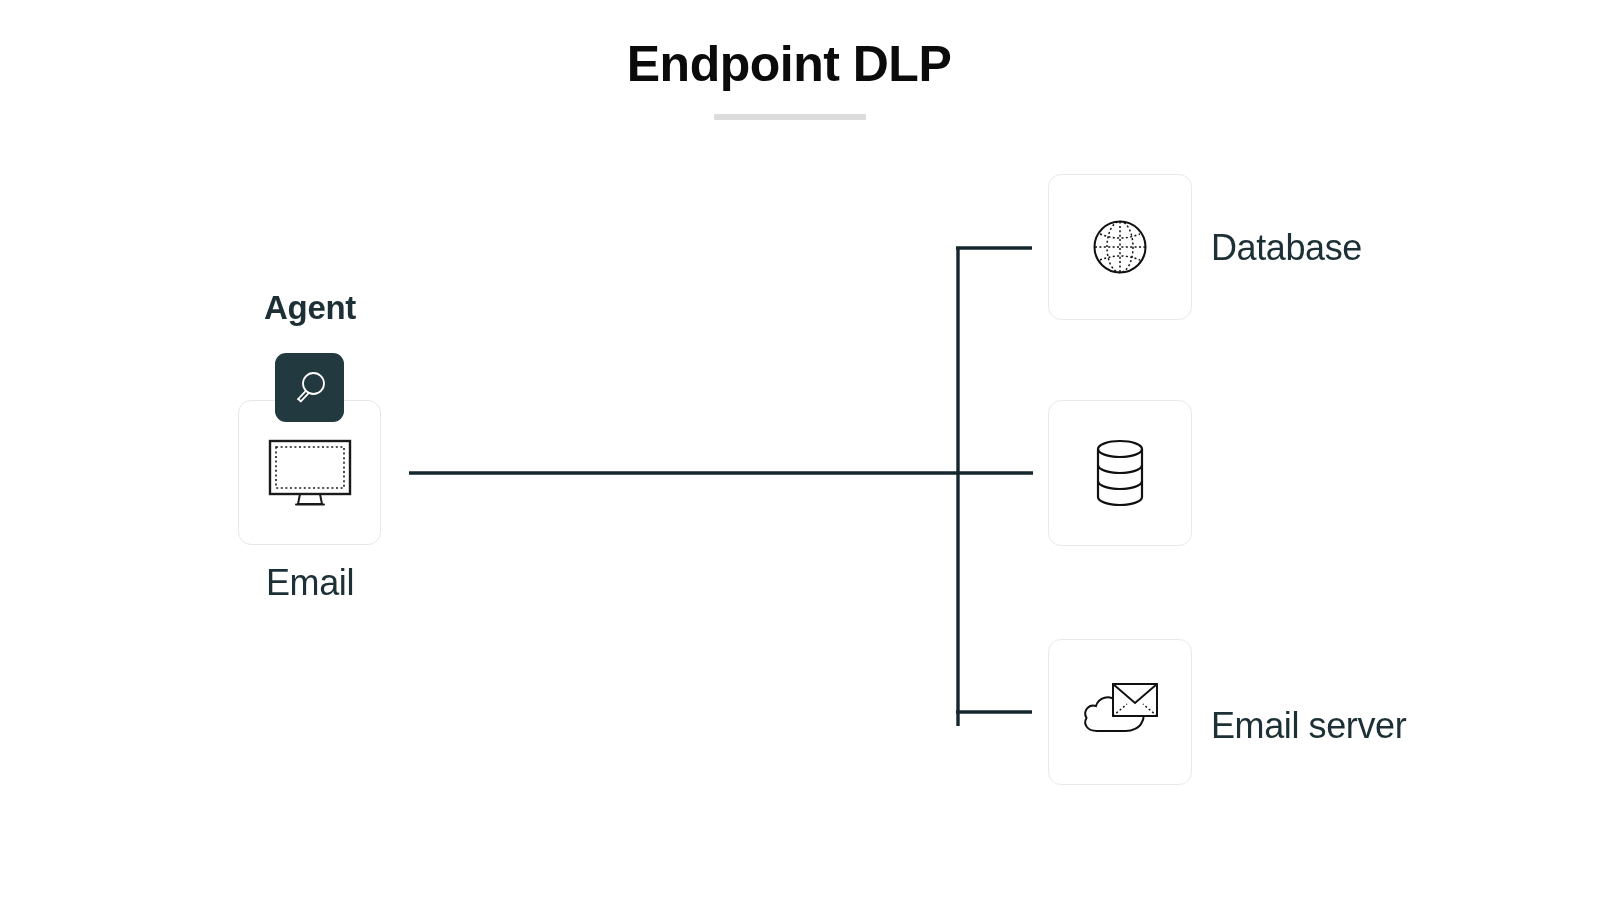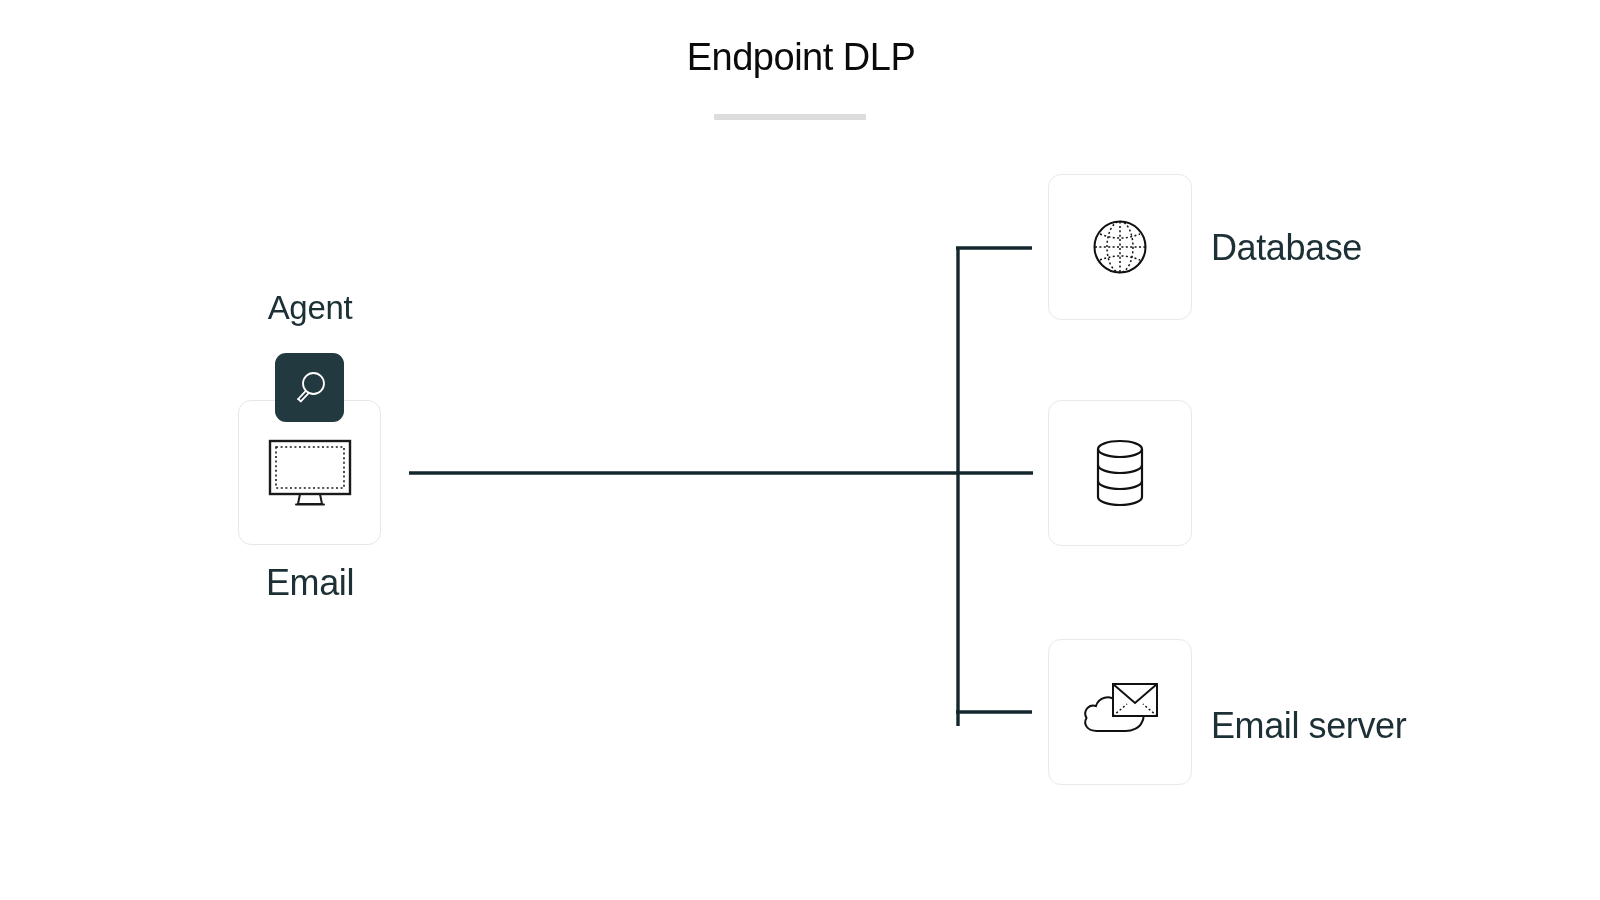--- a/index.html
+++ b/index.html
@@ -15,26 +15,26 @@
     position: relative;
     width: 1600px;
     height: 900px;
     background: #ffffff;
     overflow: hidden;
   }
 
   
   #title {
     position: absolute;
-    left: 16px;
+    left: 4px;
     top: 38px;
     width: 1570px;
     text-align: center;
-    font-size: 38px;
-    font-weight: normal;
+    font-size: 50px;
+    font-weight: bold;
     letter-spacing: -0.5px;
     color: #0b0b0b;
     line-height: 1.05;
   }
   #title-underline {
     position: absolute;
     left: 714px;
     top: 114px;
     width: 152px;
     height: 6px;
@@ -52,21 +52,21 @@
   }
 
   
   #agent-label {
     position: absolute;
     left: 238px;
     top: 289px;
     width: 144px;
     text-align: center;
     font-size: 33px;
-    font-weight: normal;
+    font-weight: bold;
     color: #1c3036;
     letter-spacing: -0.3px;
   }
   #agent-badge {
     position: absolute;
     left: 275px;
     top: 353px;
     width: 69px;
     height: 69px;
     background: #22393f;

